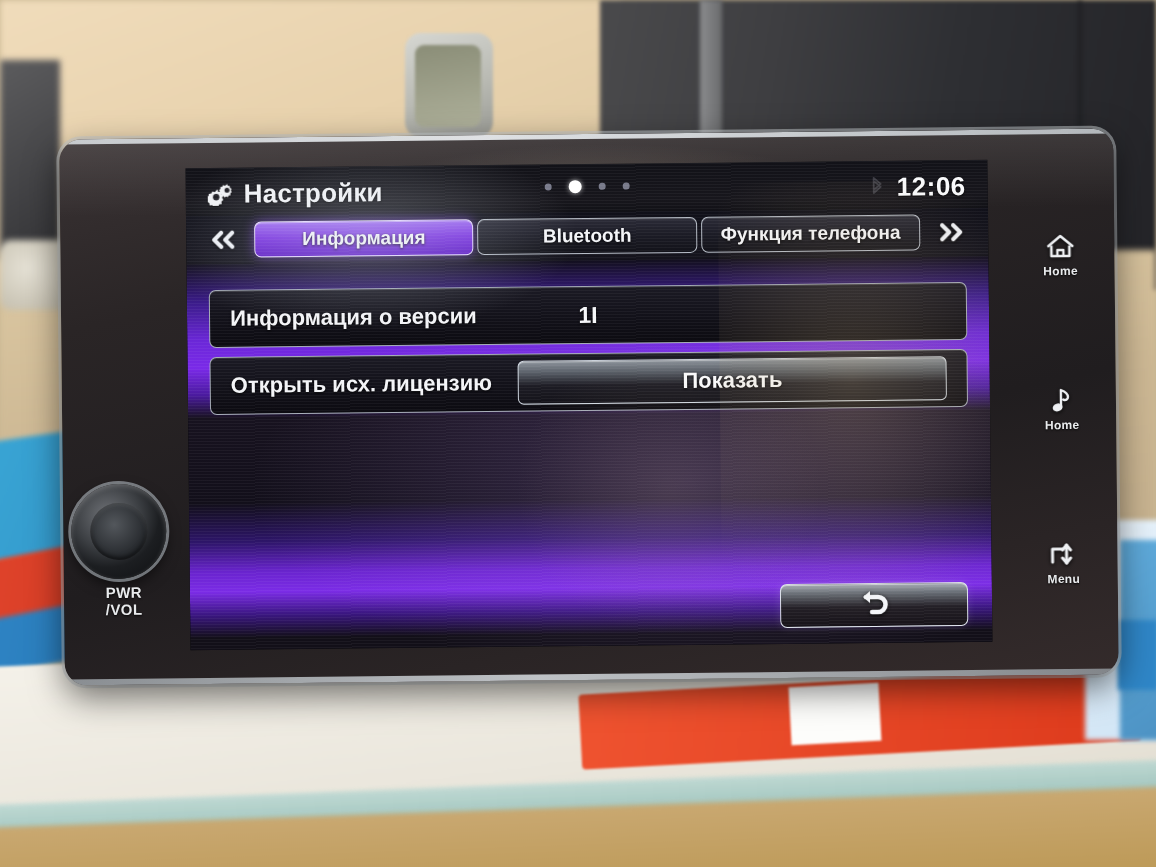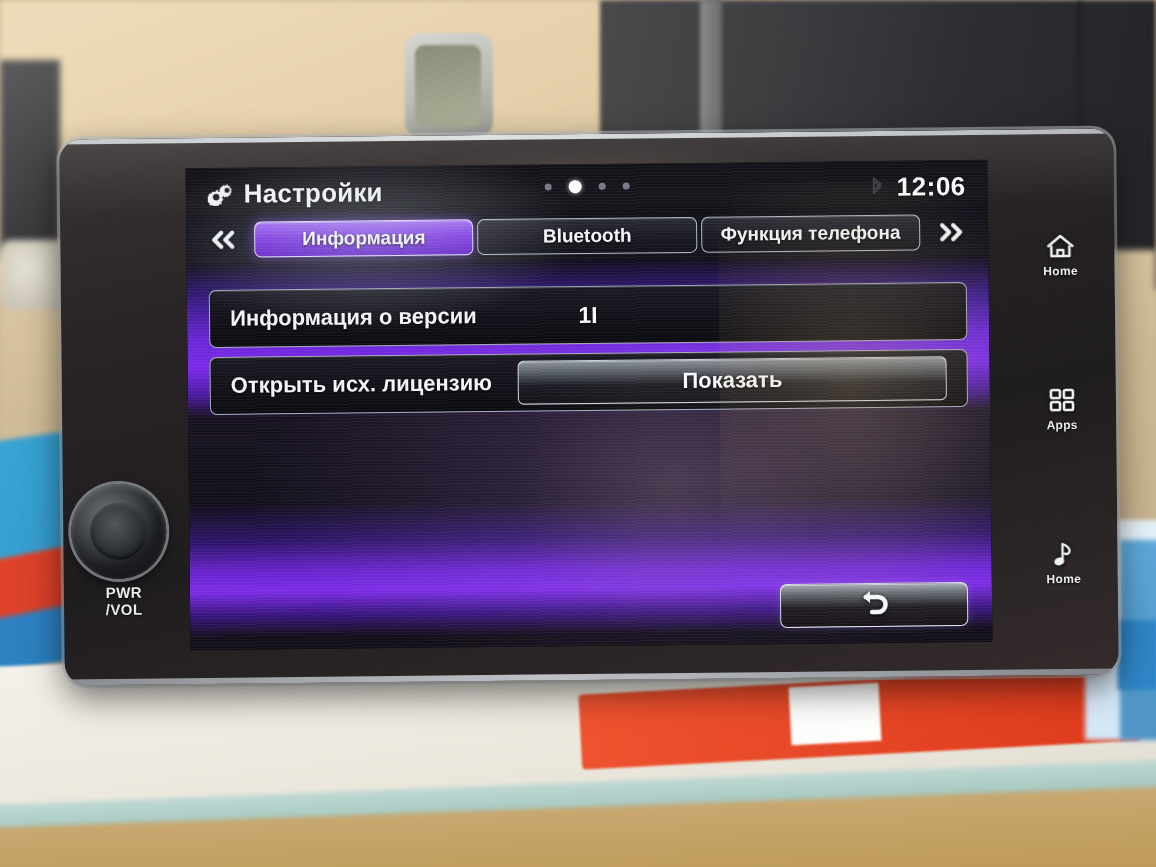--- a/index.html
+++ b/index.html
@@ -500,42 +500,40 @@
       <span class="glyph">
         <svg width="30" height="26" viewBox="0 0 30 26">
           <path d="M3 13L15 3l12 10" fill="none" stroke="#eef0f3" stroke-width="2.6" stroke-linecap="round" stroke-linejoin="round"></path>
           <path d="M6 12.5V23h18V12.5" fill="none" stroke="#eef0f3" stroke-width="2.6" stroke-linejoin="round"></path>
           <path d="M12 23v-6h6v6" fill="none" stroke="#eef0f3" stroke-width="2.4" stroke-linejoin="round"></path>
         </svg>
       </span>
       <span class="klabel">Home</span>
     </div>
 
-    <div class="hardkey">
-      <span class="glyph">
-        <svg width="28" height="26" viewBox="0 0 28 26">
-          <g fill="none" stroke="#eef0f3" stroke-width="2.6">
-            <rect x="3" y="3" width="9" height="8" rx="1.6"></rect>
-            <rect x="16" y="3" width="9" height="8" rx="1.6"></rect>
-            <rect x="3" y="15" width="9" height="8" rx="1.6"></rect>
-            <rect x="16" y="15" width="9" height="8" rx="1.6"></rect>
-          </g>
-        </svg>
-      </span>
-      <span class="klabel">Apps</span>
-    </div>
 
     <div class="hardkey">
       <span class="glyph">
         <svg width="24" height="28" viewBox="0 0 24 28">
           <path d="M11 22V4c4 1.5 7 3.5 7 7 0 2.6-2.4 3.6-4.6 2.6" fill="none" stroke="#eef0f3" stroke-width="2.4" stroke-linecap="round" stroke-linejoin="round"></path>
           <ellipse cx="7.6" cy="21.4" rx="5" ry="3.9" fill="#eef0f3" transform="rotate(-18 7.6 21.4)"></ellipse>
         </svg>
       </span>
       <span class="klabel">Home</span>
     </div>
 
+    <div class="hardkey">
+      <span class="glyph">
+        <svg width="30" height="24" viewBox="0 0 30 24">
+          <path d="M4 20V7h10" fill="none" stroke="#eef0f3" stroke-width="3" stroke-linecap="round" stroke-linejoin="round"></path>
+          <path d="M18 3v18" fill="none" stroke="#eef0f3" stroke-width="3" stroke-linecap="round"></path>
+          <path d="M14 8l4-5 4 5" fill="none" stroke="#eef0f3" stroke-width="3" stroke-linecap="round" stroke-linejoin="round"></path>
+          <path d="M14 16l4 5 4-5" fill="none" stroke="#eef0f3" stroke-width="3" stroke-linecap="round" stroke-linejoin="round"></path>
+        </svg>
+      </span>
+      <span class="klabel">Menu</span>
+    </div>
 
   </div>
 
   <div class="unit-gloss"></div>
   <div class="unit-smudge"></div>
 </div>
 
 </body></html>

